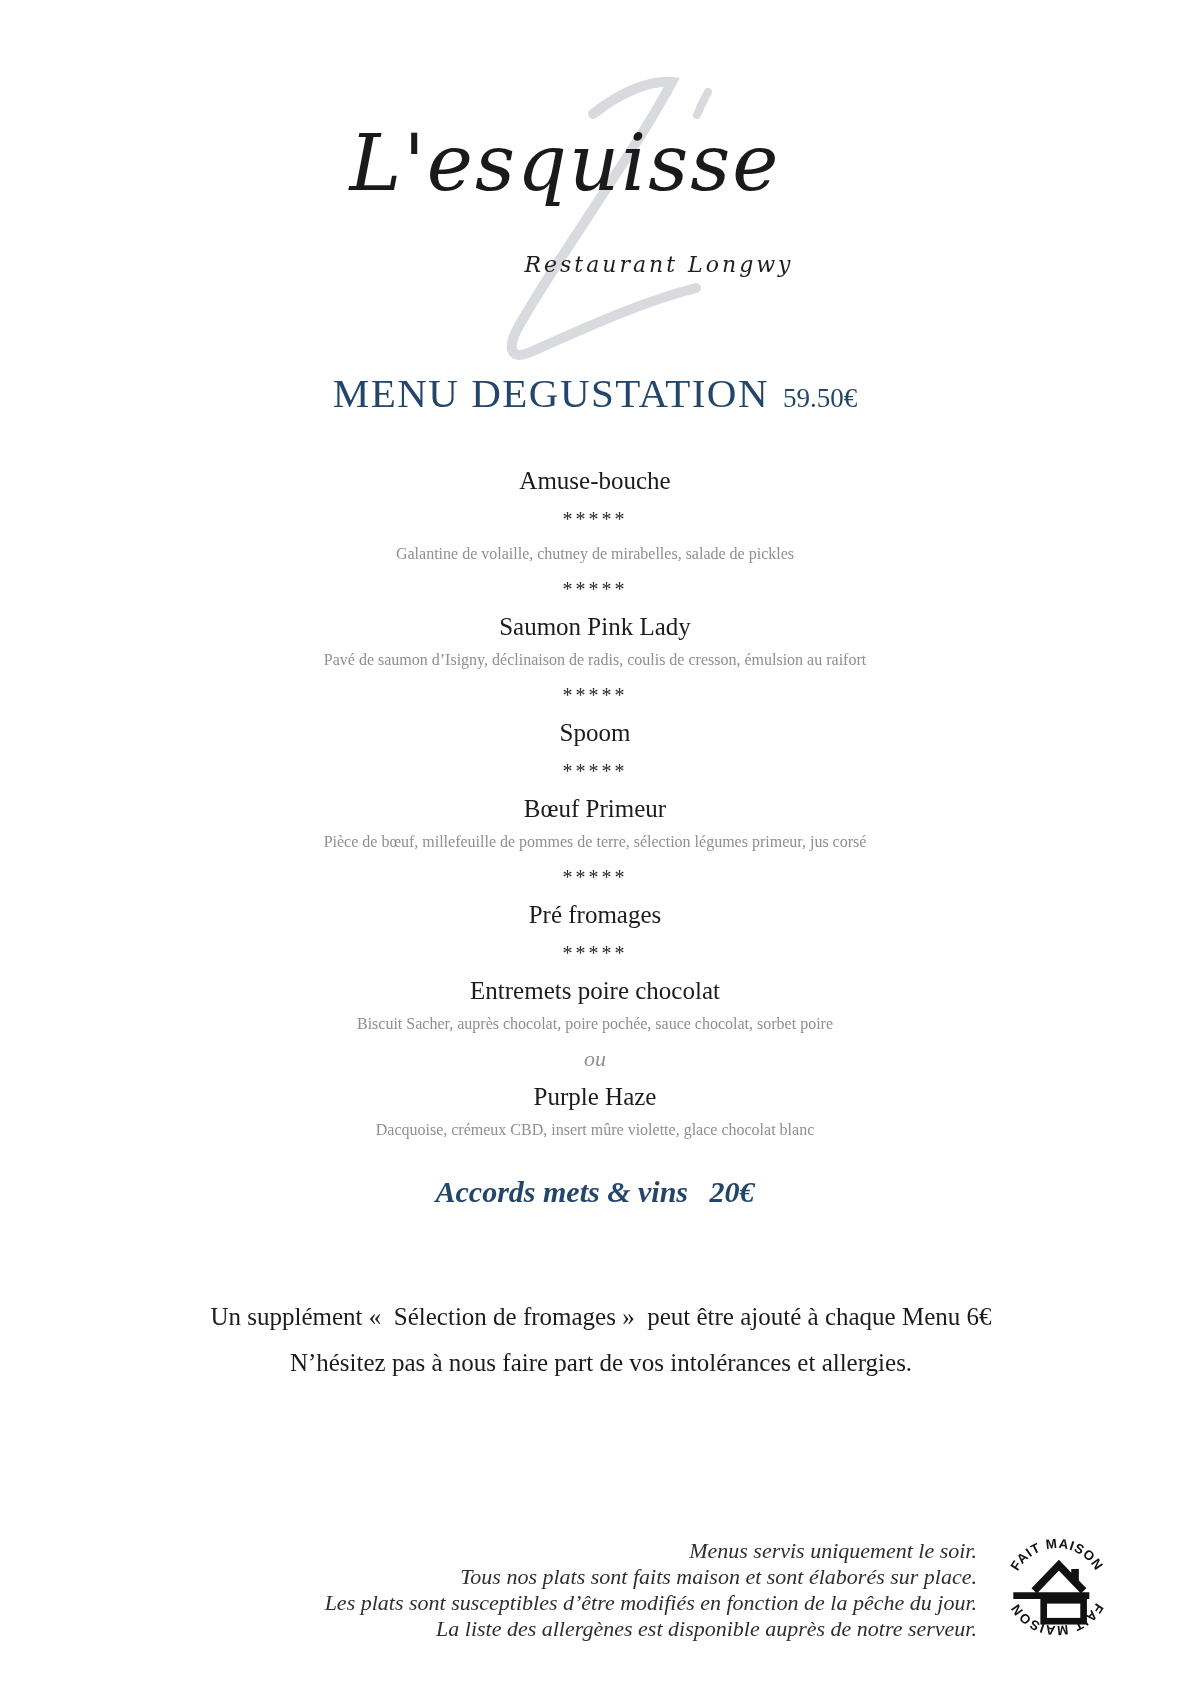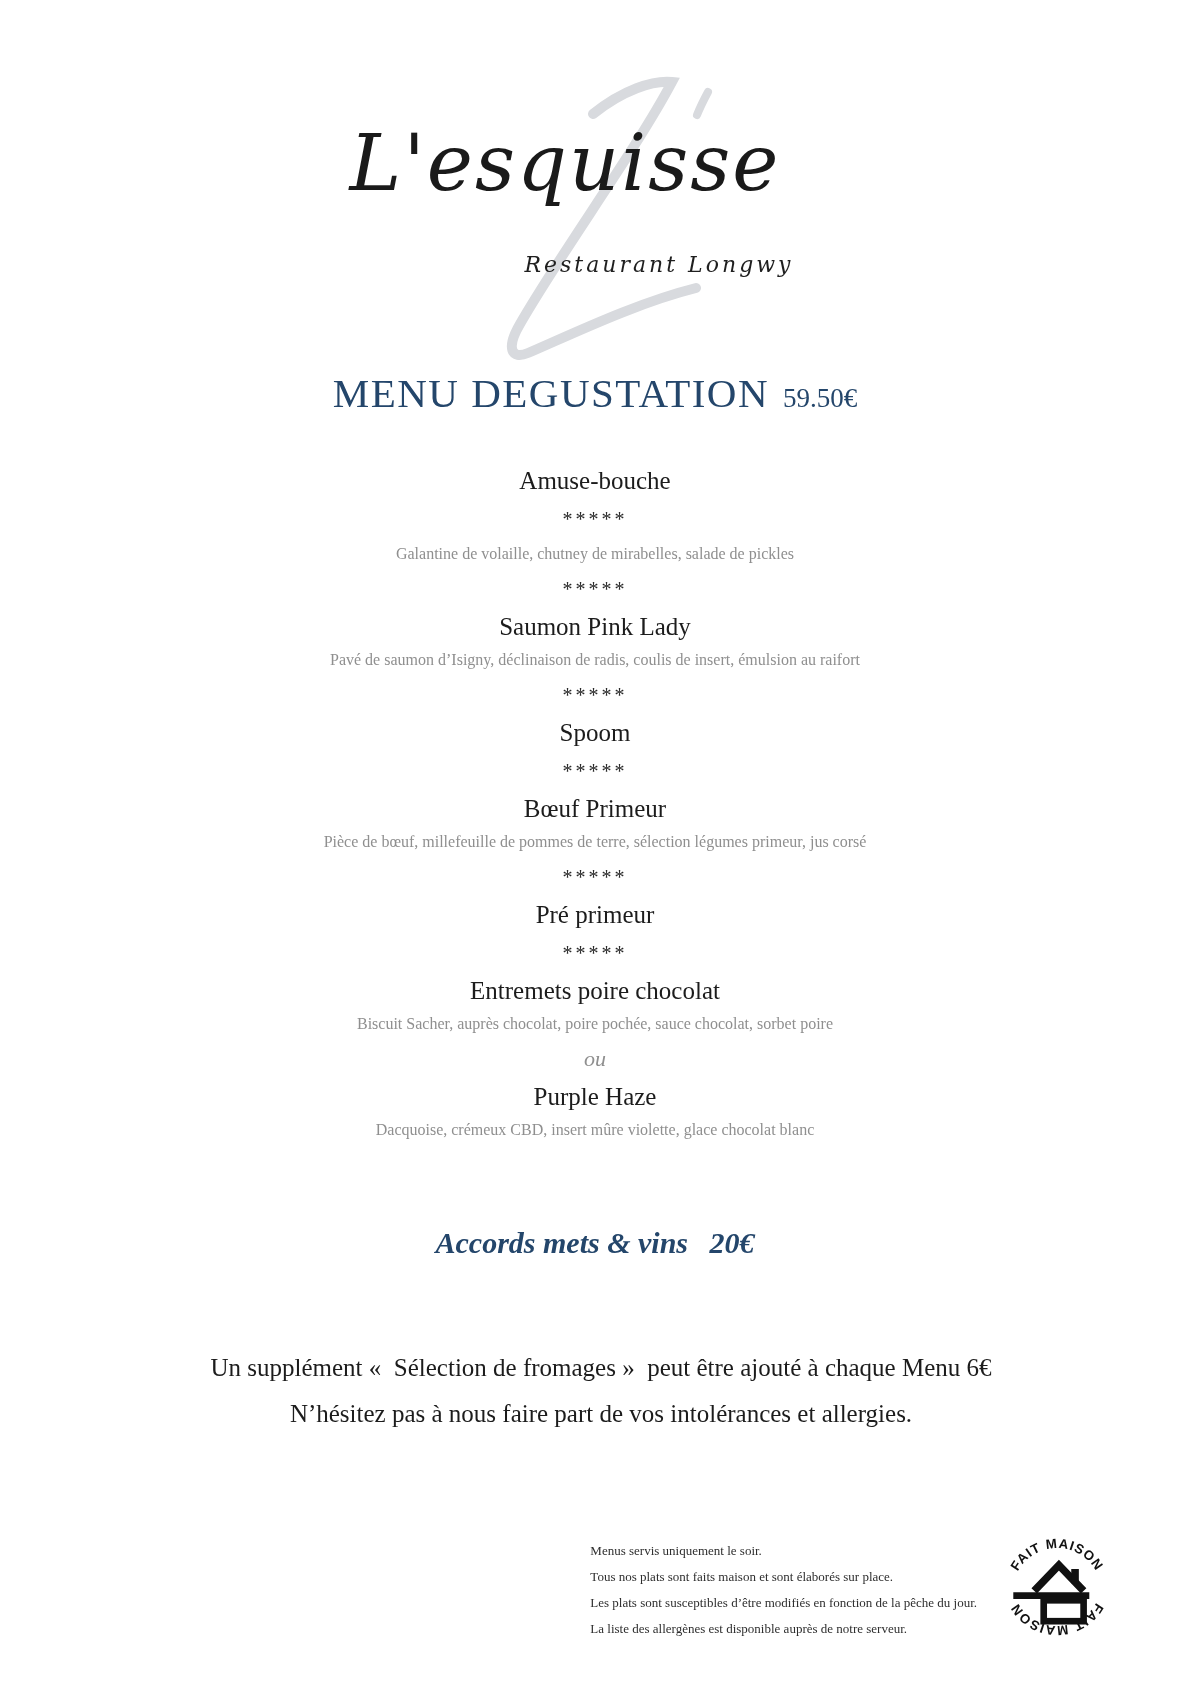--- a/index.html
+++ b/index.html
@@ -63,40 +63,42 @@
   }
   .or-sep {
     font-size:22px; line-height:20px;
     margin:10px 0;
     font-style:italic;
     color:#8f8f8f;
   }
 
   
   .pairing {
-    margin-top:76px;
+    margin-top:25px;
     text-align:center;
     line-height:44px;
     font-style:italic;
     font-weight:bold;
     font-size:30px;
     color:#24466b;
   }
   .pairing .pairing-price { margin-left:14px; }
 
   
   .notes { margin-top:86px; text-align:center; color:#1c1c1c;padding-left:12px; }
   .note-line { font-size:25px; line-height:34px; }
   .note-line + .note-line { margin-top:12px; }
 
   
   .footer {
     position:absolute;
     top:1538px; right:213px;
-    font-size:13px;
+    text-align:right;
+    font-style:italic;
+    font-size:22px;
     line-height:26px;
     color:#2e2e2e;
   }
   .badge { position:absolute; left:1000px; top:1530px; }
 </style>
 </head>
 <body>
 
 <div class="page">
 
@@ -121,37 +123,37 @@
     <div class="sep">*****</div>
 
     <div>
       <div class="course-desc">Galantine de volaille, chutney de mirabelles, salade de pickles</div>
     </div>
 
     <div class="sep">*****</div>
 
     <div>
       <div class="course-name">Saumon Pink Lady</div>
-      <div class="course-desc">Pavé de saumon d’Isigny, déclinaison de radis, coulis de insert, émulsion au raifort</div>
+      <div class="course-desc">Pavé de saumon d’Isigny, déclinaison de radis, coulis de cresson, émulsion au raifort</div>
     </div>
 
     <div class="sep">*****</div>
 
     <div class="course-name">Spoom</div>
 
     <div class="sep">*****</div>
 
     <div>
       <div class="course-name">Bœuf Primeur</div>
       <div class="course-desc">Pièce de bœuf, millefeuille de pommes de terre, sélection légumes primeur, jus corsé</div>
     </div>
 
     <div class="sep">*****</div>
 
-    <div class="course-name">Pré primeur</div>
+    <div class="course-name">Pré fromages</div>
 
     <div class="sep">*****</div>
 
     <div>
       <div class="course-name">Entremets poire chocolat</div>
       <div class="course-desc">Biscuit Sacher, auprès chocolat, poire pochée, sauce chocolat, sorbet poire</div>
     </div>
 
     <div class="or-sep">ou</div>
 

